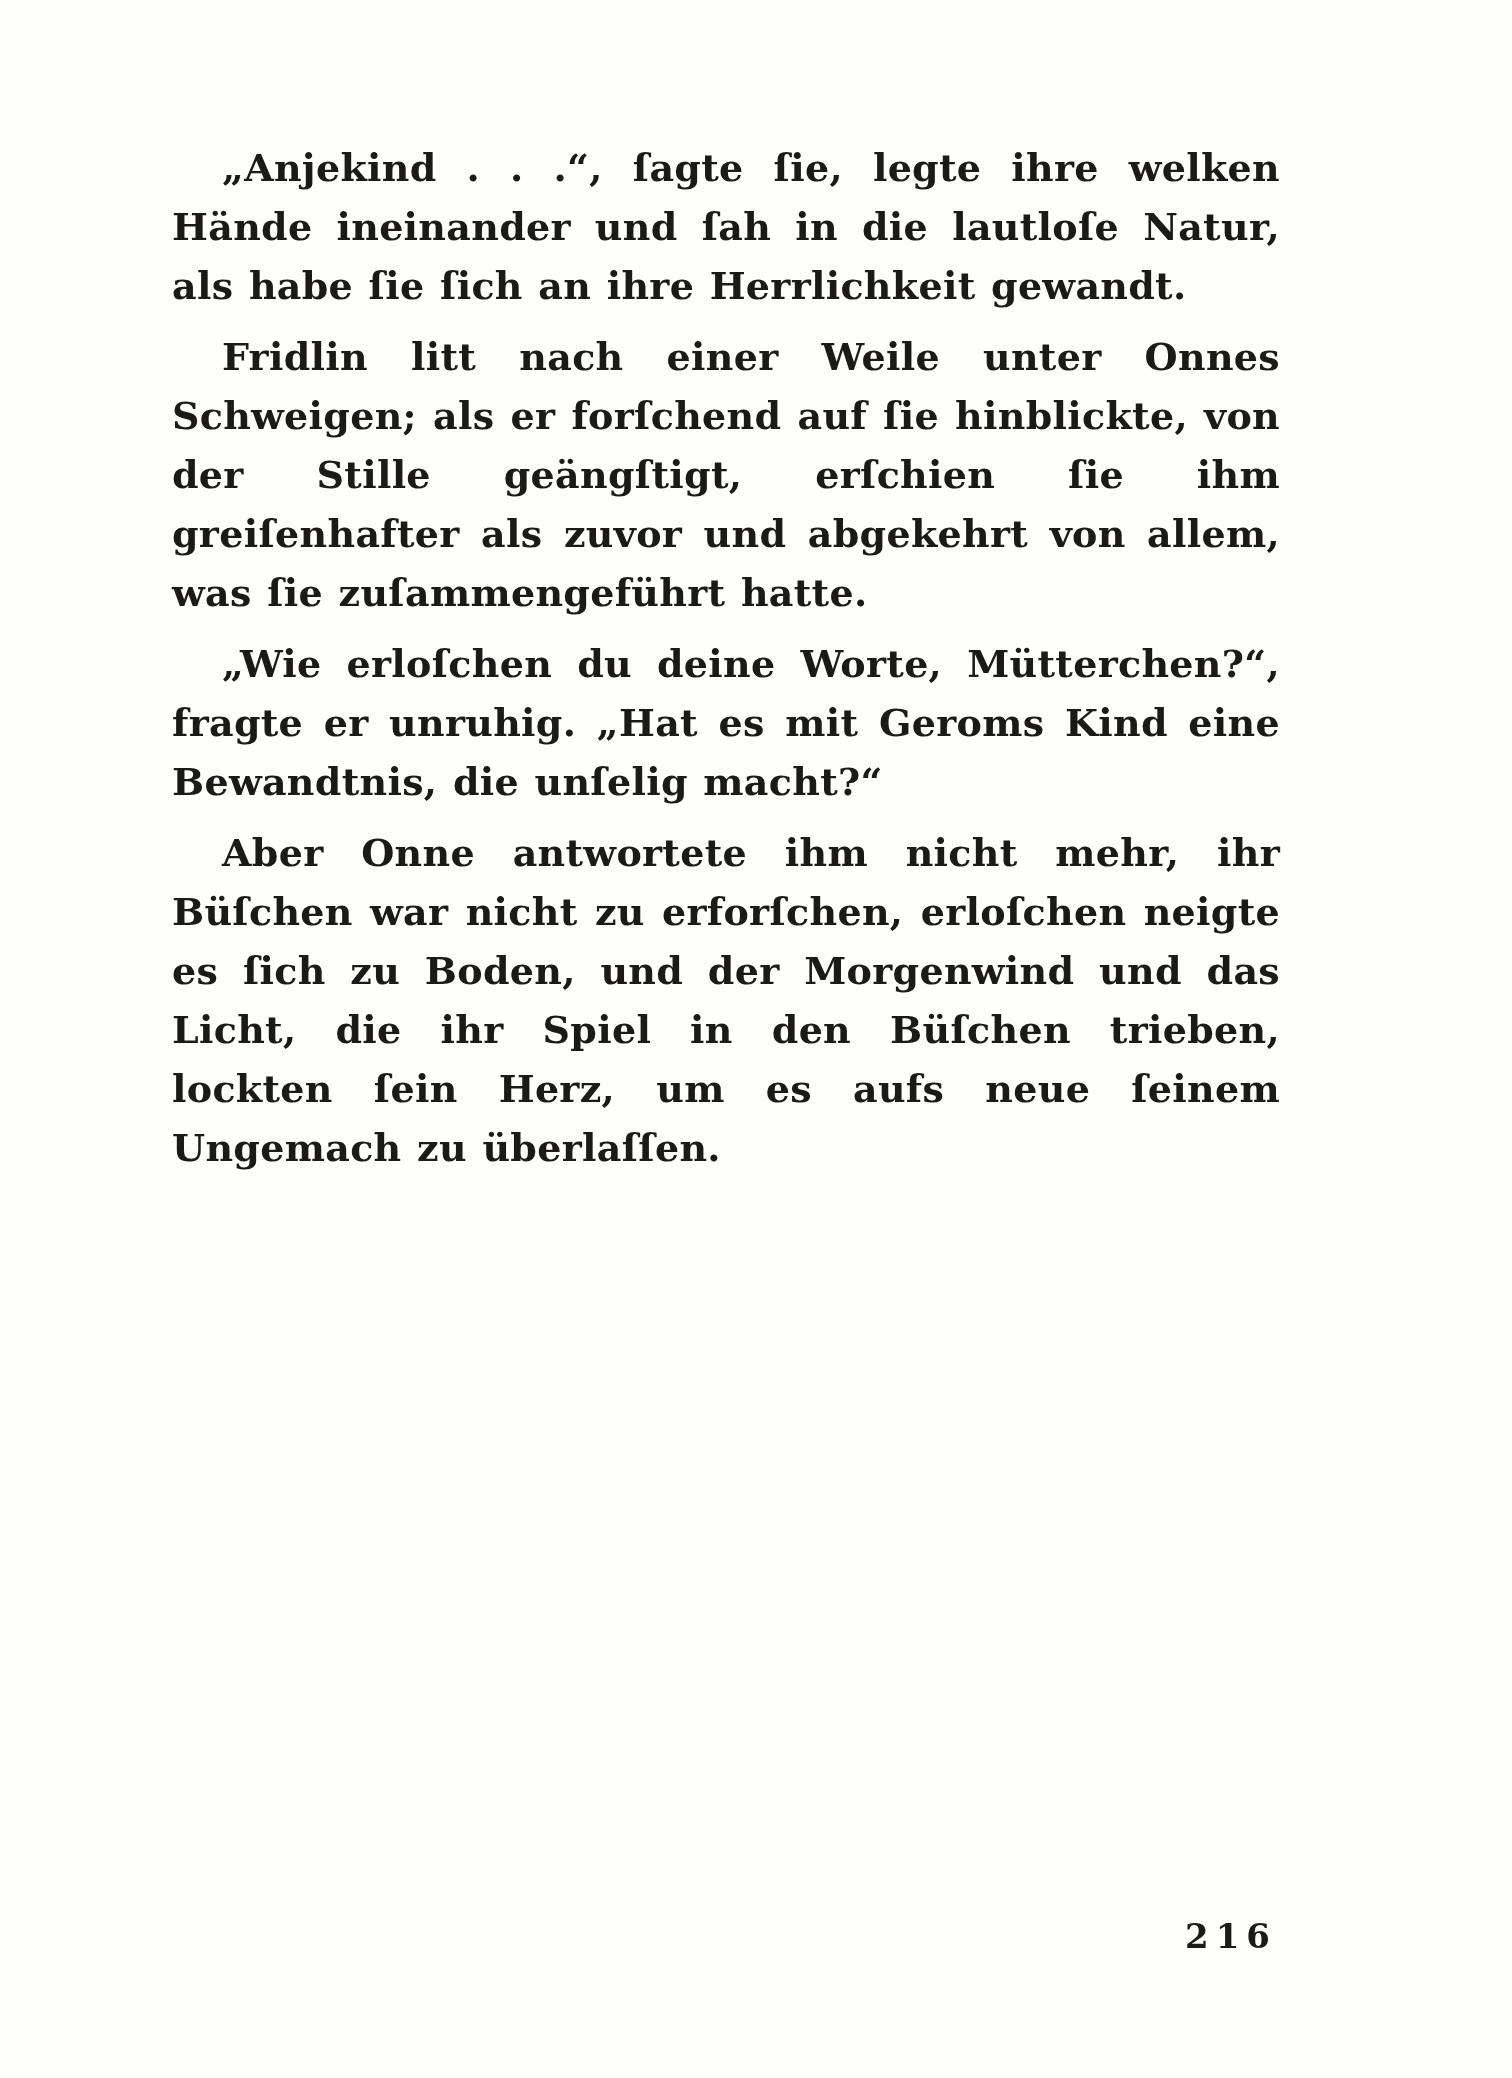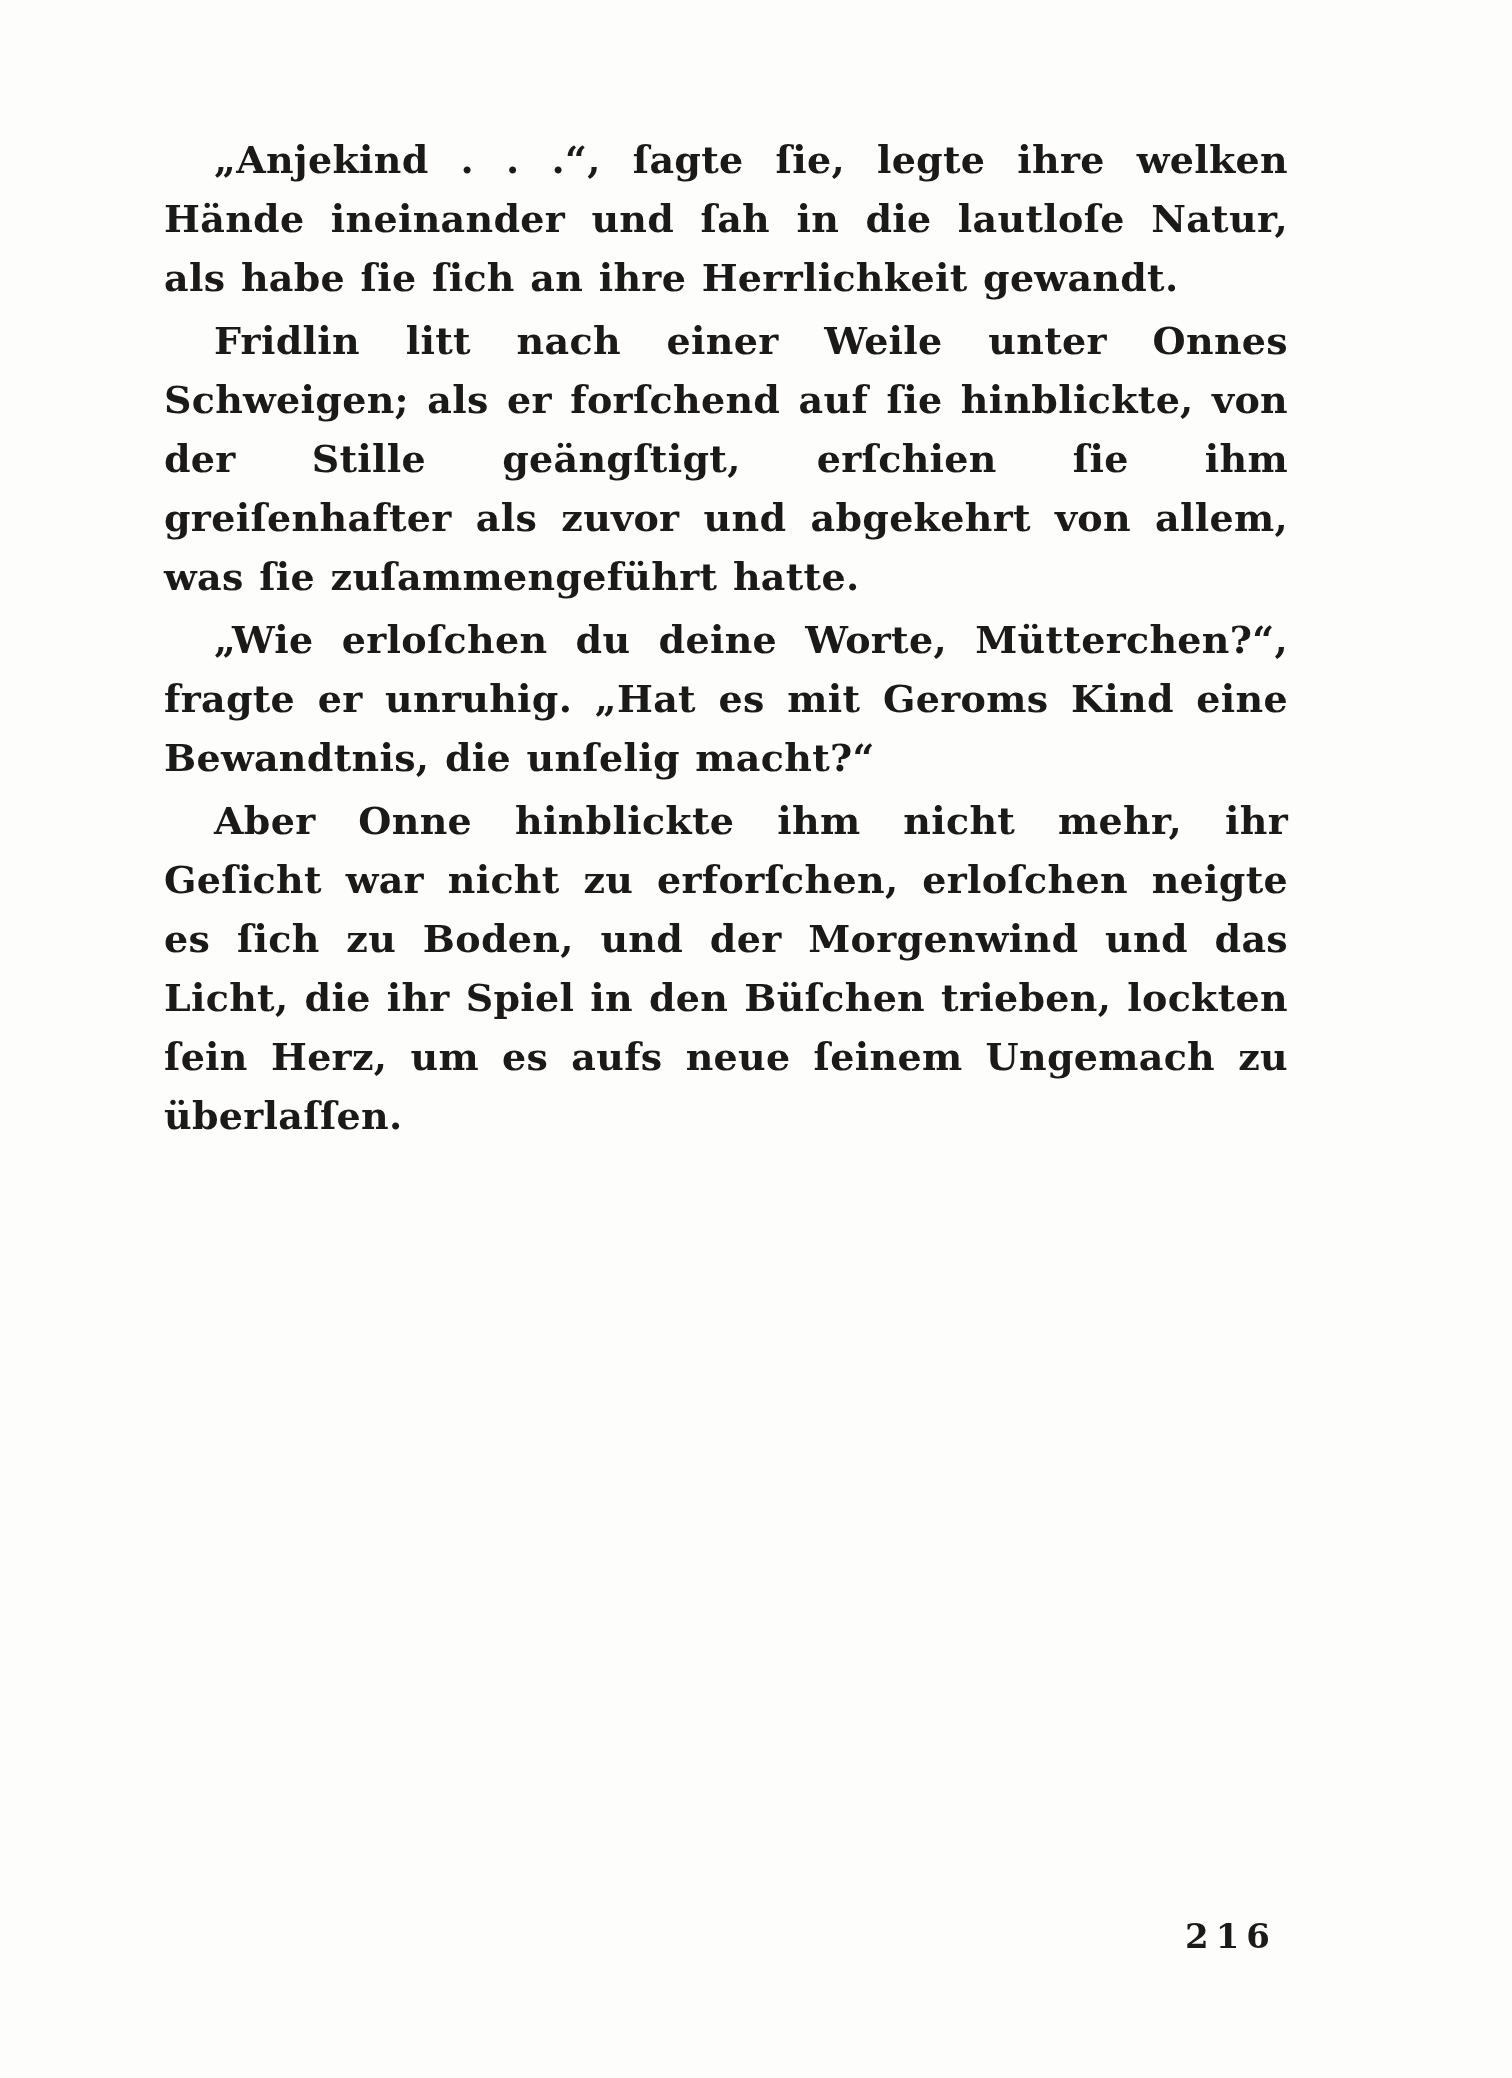--- a/index.html
+++ b/index.html
@@ -17,21 +17,21 @@
     overflow: hidden;
     box-sizing: border-box;
   }
   .text-block {
     position: absolute;
     left: 160px;
     top: 126px;
     width: 1132px;
   }
   .text-block p {
-    margin: 4px;
+    margin: 12px;
     font-size: 38px;
     font-weight: 700;
     line-height: 59px;
     text-align: justify;
     text-indent: 50px;
     letter-spacing: 0.3px;
     word-spacing: 2px;
   }
   .page-number {
     position: absolute;
@@ -44,16 +44,16 @@
   }
 </style>
 </head>
 <body>
 
 <div class="page">
   <div class="text-block">
     <p>„Anjekind . . .“, ſagte ſie, legte ihre welken Hände ineinander und ſah in die lautloſe Natur, als habe ſie ſich an ihre Herrlichkeit gewandt.</p>
     <p>Fridlin litt nach einer Weile unter Onnes Schweigen; als er forſchend auf ſie hinblickte, von der Stille geängſtigt, erſchien ſie ihm greiſenhafter als zuvor und abgekehrt von allem, was ſie zuſammengeführt hatte.</p>
     <p>„Wie erloſchen du deine Worte, Mütterchen?“, fragte er unruhig. „Hat es mit Geroms Kind eine Bewandtnis, die unſelig macht?“</p>
-    <p>Aber Onne hinblickte ihm nicht mehr, ihr Geſicht war nicht zu erforſchen, erloſchen neigte es ſich zu Boden, und der Morgenwind und das Licht, die ihr Spiel in den Büſchen trieben, lockten ſein Herz, um es aufs neue ſeinem Ungemach zu überlaſſen.</p>
+    <p>Aber Onne antwortete ihm nicht mehr, ihr Büſchen war nicht zu erforſchen, erloſchen neigte es ſich zu Boden, und der Morgenwind und das Licht, die ihr Spiel in den Büſchen trieben, lockten ſein Herz, um es aufs neue ſeinem Ungemach zu überlaſſen.</p>
   </div>
   <div class="page-number">216</div>
 </div>
 
 </body></html>

